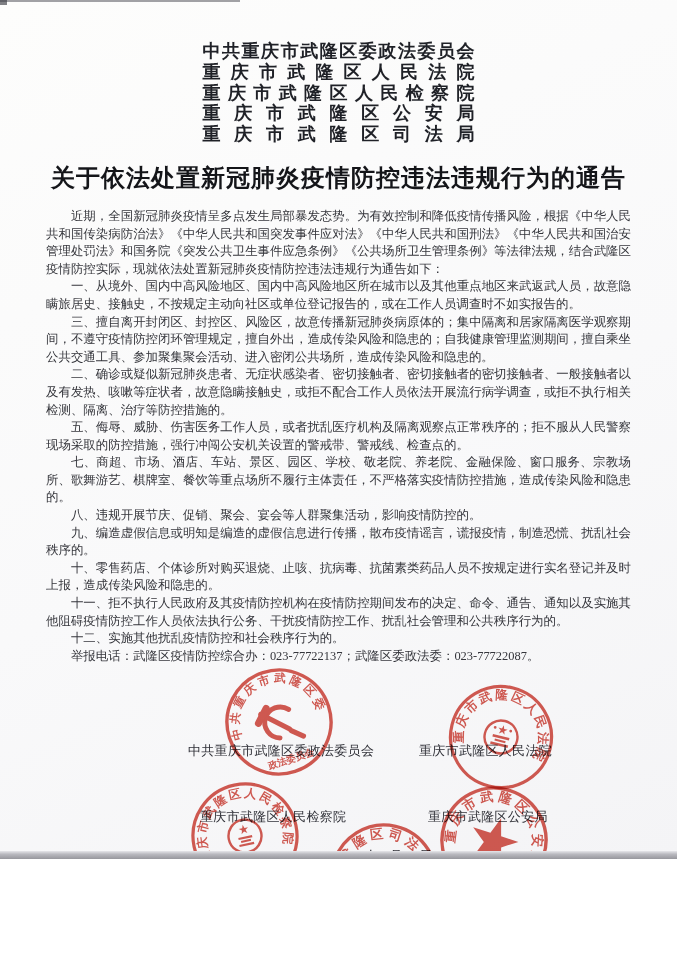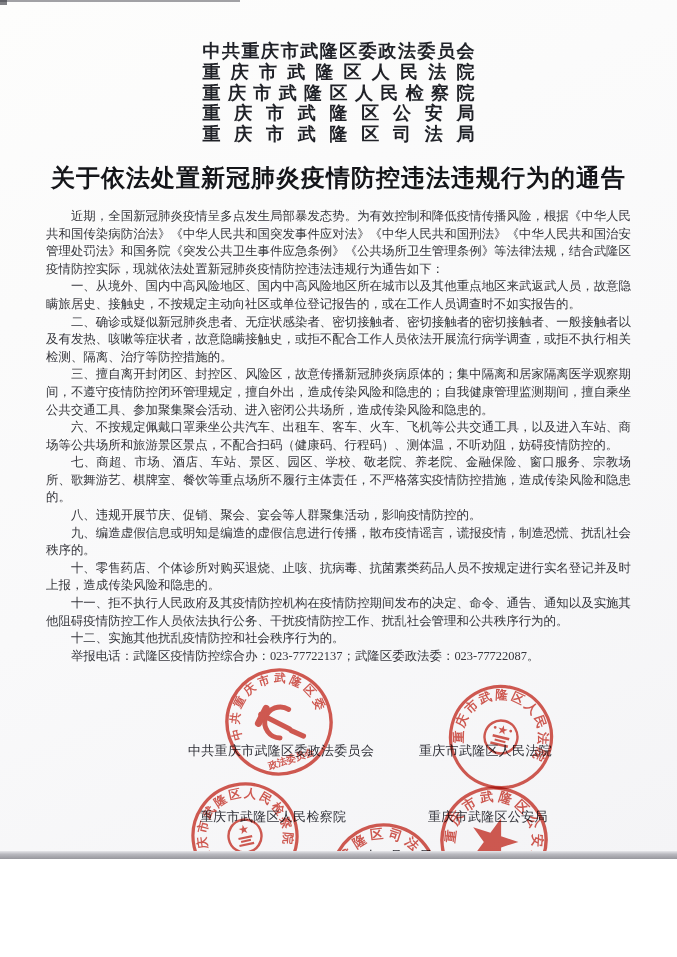--- a/index.html
+++ b/index.html
@@ -62,23 +62,23 @@
     <div class="header-line">重庆市武隆区人民检察院</div>
     <div class="header-line">重庆市武隆区公安局</div>
     <div class="header-line">重庆市武隆区司法局</div>
   </div>
 
   <div class="doc-title">关于依法处置新冠肺炎疫情防控违法违规行为的通告</div>
 
   <div class="body-text">
     <p>近期，全国新冠肺炎疫情呈多点发生局部暴发态势。为有效控制和降低疫情传播风险，根据《中华人民共和国传染病防治法》《中华人民共和国突发事件应对法》《中华人民共和国刑法》《中华人民共和国治安管理处罚法》和国务院《突发公共卫生事件应急条例》《公共场所卫生管理条例》等法律法规，结合武隆区疫情防控实际，现就依法处置新冠肺炎疫情防控违法违规行为通告如下：</p>
     <p>一、从境外、国内中高风险地区、国内中高风险地区所在城市以及其他重点地区来武返武人员，故意隐瞒旅居史、接触史，不按规定主动向社区或单位登记报告的，或在工作人员调查时不如实报告的。</p>
+    <p>三、擅自离开封闭区、封控区、风险区，故意传播新冠肺炎病原体的；集中隔离和居家隔离医学观察期间，不遵守疫情防控闭环管理规定，擅自外出，造成传染风险和隐患的；自我健康管理监测期间，擅自乘坐公共交通工具、参加聚集聚会活动、进入密闭公共场所，造成传染风险和隐患的。</p>
     <p>二、确诊或疑似新冠肺炎患者、无症状感染者、密切接触者、密切接触者的密切接触者、一般接触者以及有发热、咳嗽等症状者，故意隐瞒接触史，或拒不配合工作人员依法开展流行病学调查，或拒不执行相关检测、隔离、治疗等防控措施的。</p>
-    <p>三、擅自离开封闭区、封控区、风险区，故意传播新冠肺炎病原体的；集中隔离和居家隔离医学观察期间，不遵守疫情防控闭环管理规定，擅自外出，造成传染风险和隐患的；自我健康管理监测期间，擅自乘坐公共交通工具、参加聚集聚会活动、进入密闭公共场所，造成传染风险和隐患的。</p>
-    <p>六、不按规定佩戴口罩乘坐公共汽车、出租车、客车、火车、飞机等公共交通工具，以及进入车站、商场等公共场所和旅游景区景点，不配合扫码（健康码、行程码）、测体温，不听劝阻，妨碍疫情防控的。</p>
+    <p>五、侮辱、威胁、伤害医务工作人员，或者扰乱医疗机构及隔离观察点正常秩序的；拒不服从人民警察现场采取的防控措施，强行冲闯公安机关设置的警戒带、警戒线、检查点的。</p>
     <p>七、商超、市场、酒店、车站、景区、园区、学校、敬老院、养老院、金融保险、窗口服务、宗教场所、歌舞游艺、棋牌室、餐饮等重点场所不履行主体责任，不严格落实疫情防控措施，造成传染风险和隐患的。</p>
     <p>八、违规开展节庆、促销、聚会、宴会等人群聚集活动，影响疫情防控的。</p>
     <p>九、编造虚假信息或明知是编造的虚假信息进行传播，散布疫情谣言，谎报疫情，制造恐慌、扰乱社会秩序的。</p>
     <p>十、零售药店、个体诊所对购买退烧、止咳、抗病毒、抗菌素类药品人员不按规定进行实名登记并及时上报，造成传染风险和隐患的。</p>
     <p>十一、拒不执行人民政府及其疫情防控机构在疫情防控期间发布的决定、命令、通告、通知以及实施其他阻碍疫情防控工作人员依法执行公务、干扰疫情防控工作、扰乱社会管理和公共秩序行为的。</p>
     <p>十二、实施其他扰乱疫情防控和社会秩序行为的。</p>
     <p>举报电话：武隆区疫情防控综合办：023-77722137；武隆区委政法委：023-77722087。</p>
   </div>
 
   <div class="sig" style="left:188px; top:742px; width:184px;">中共重庆市武隆区委政法委员会</div>

